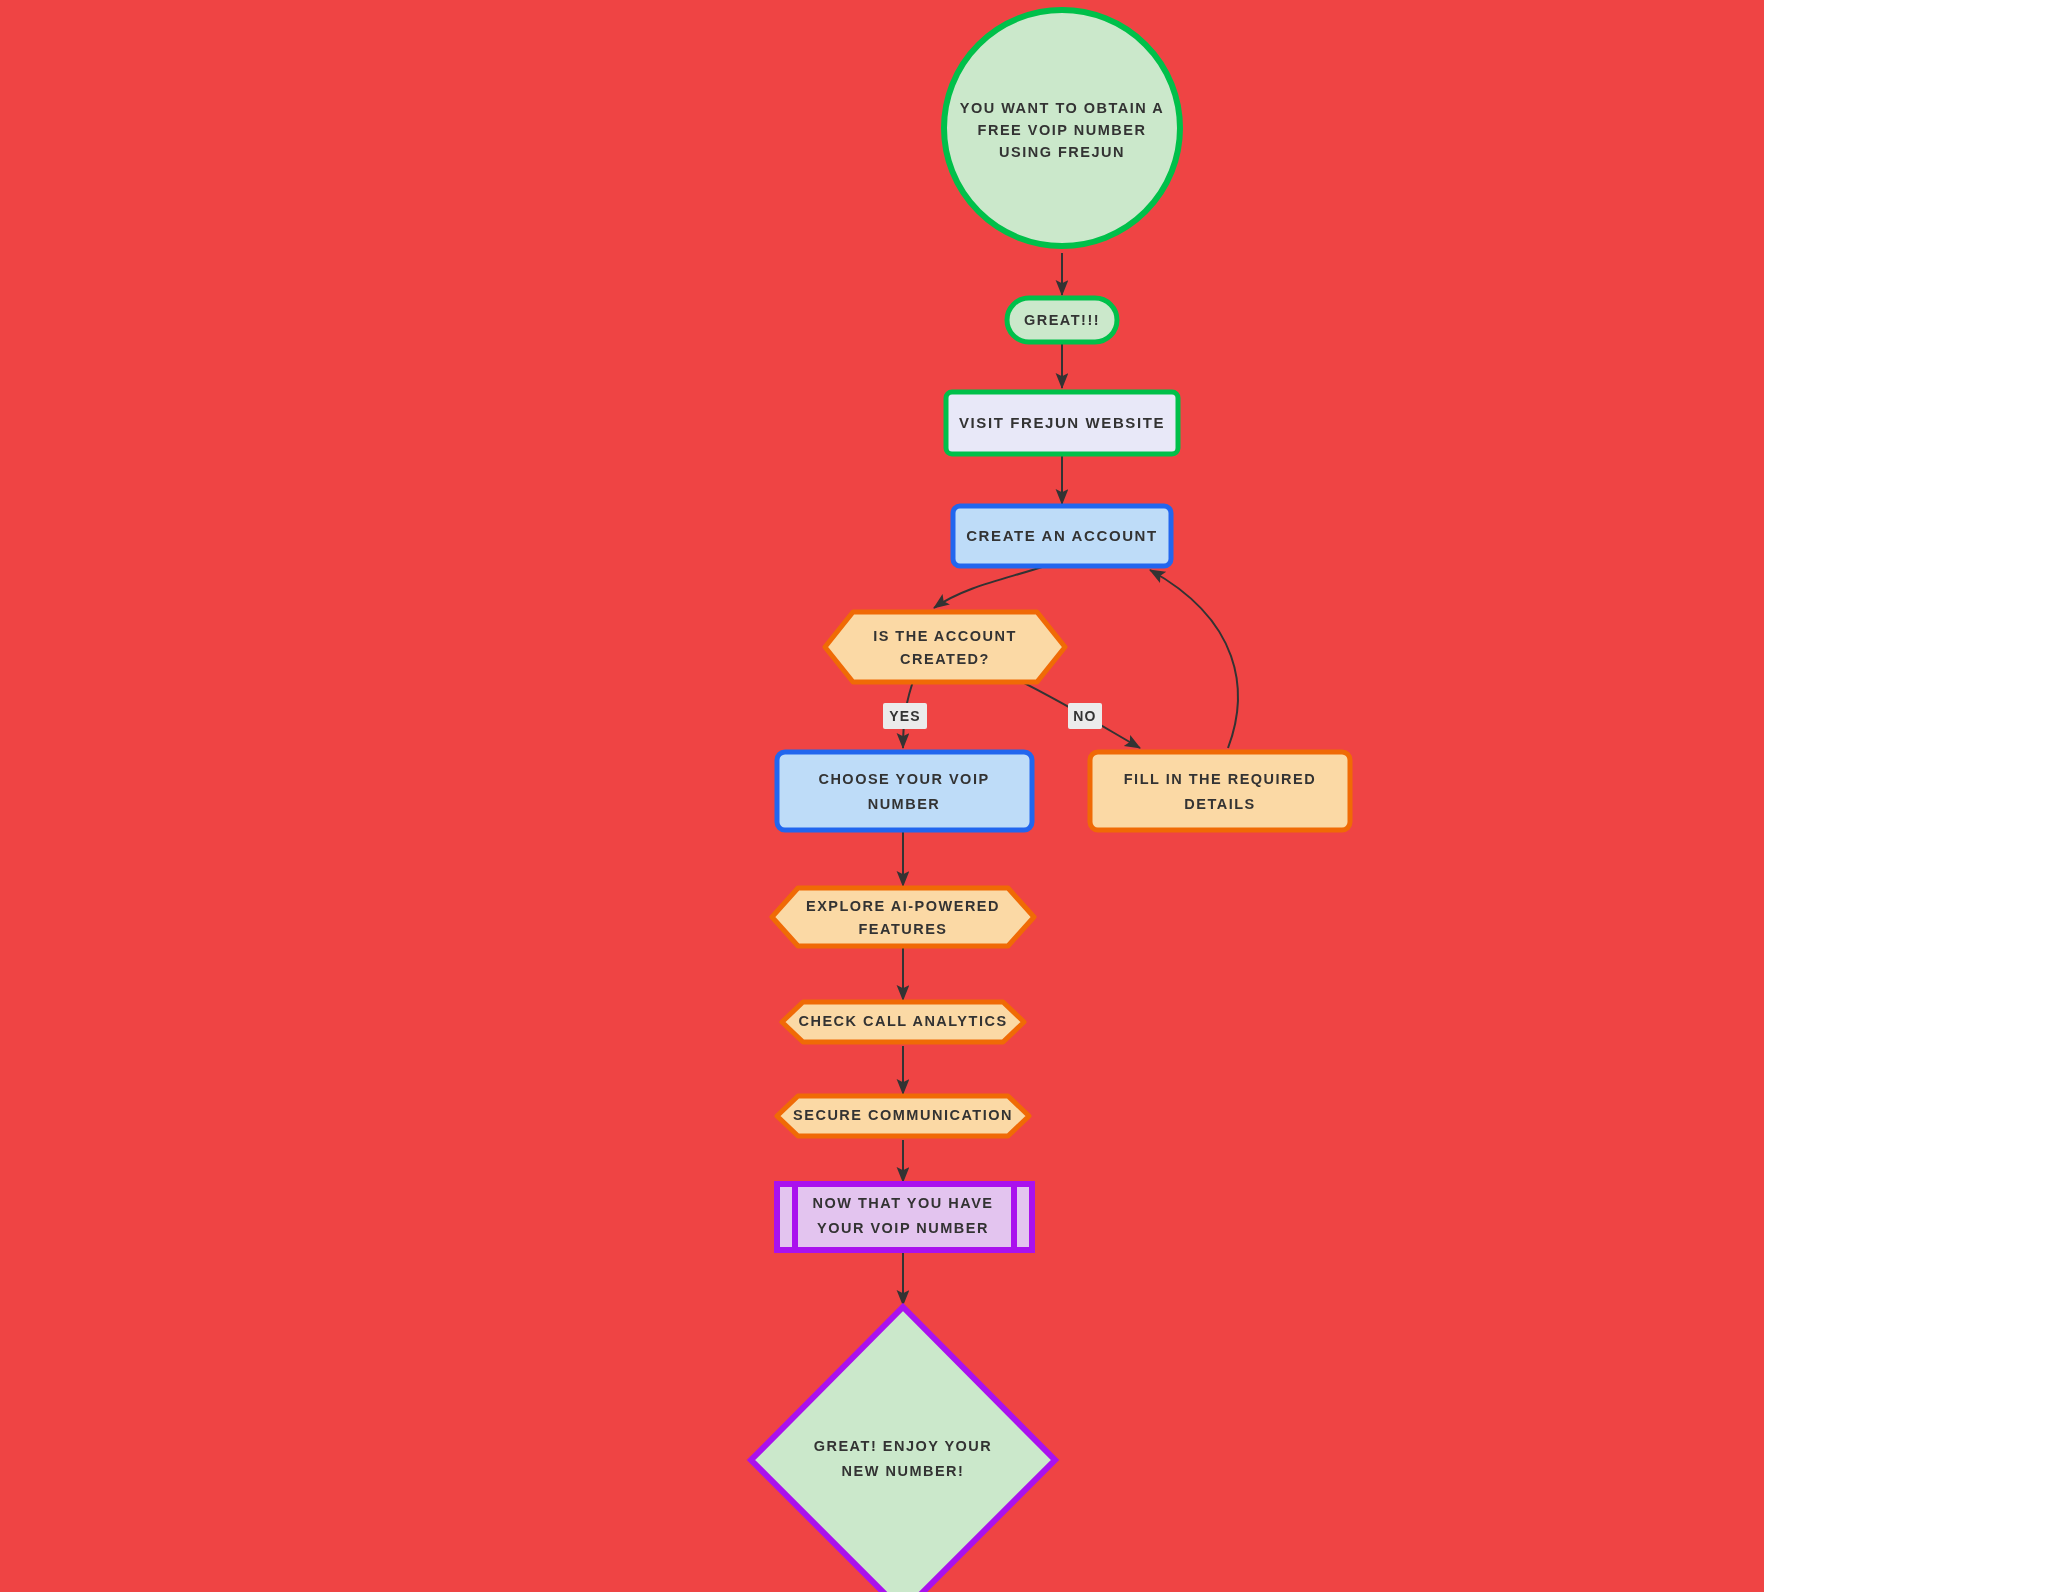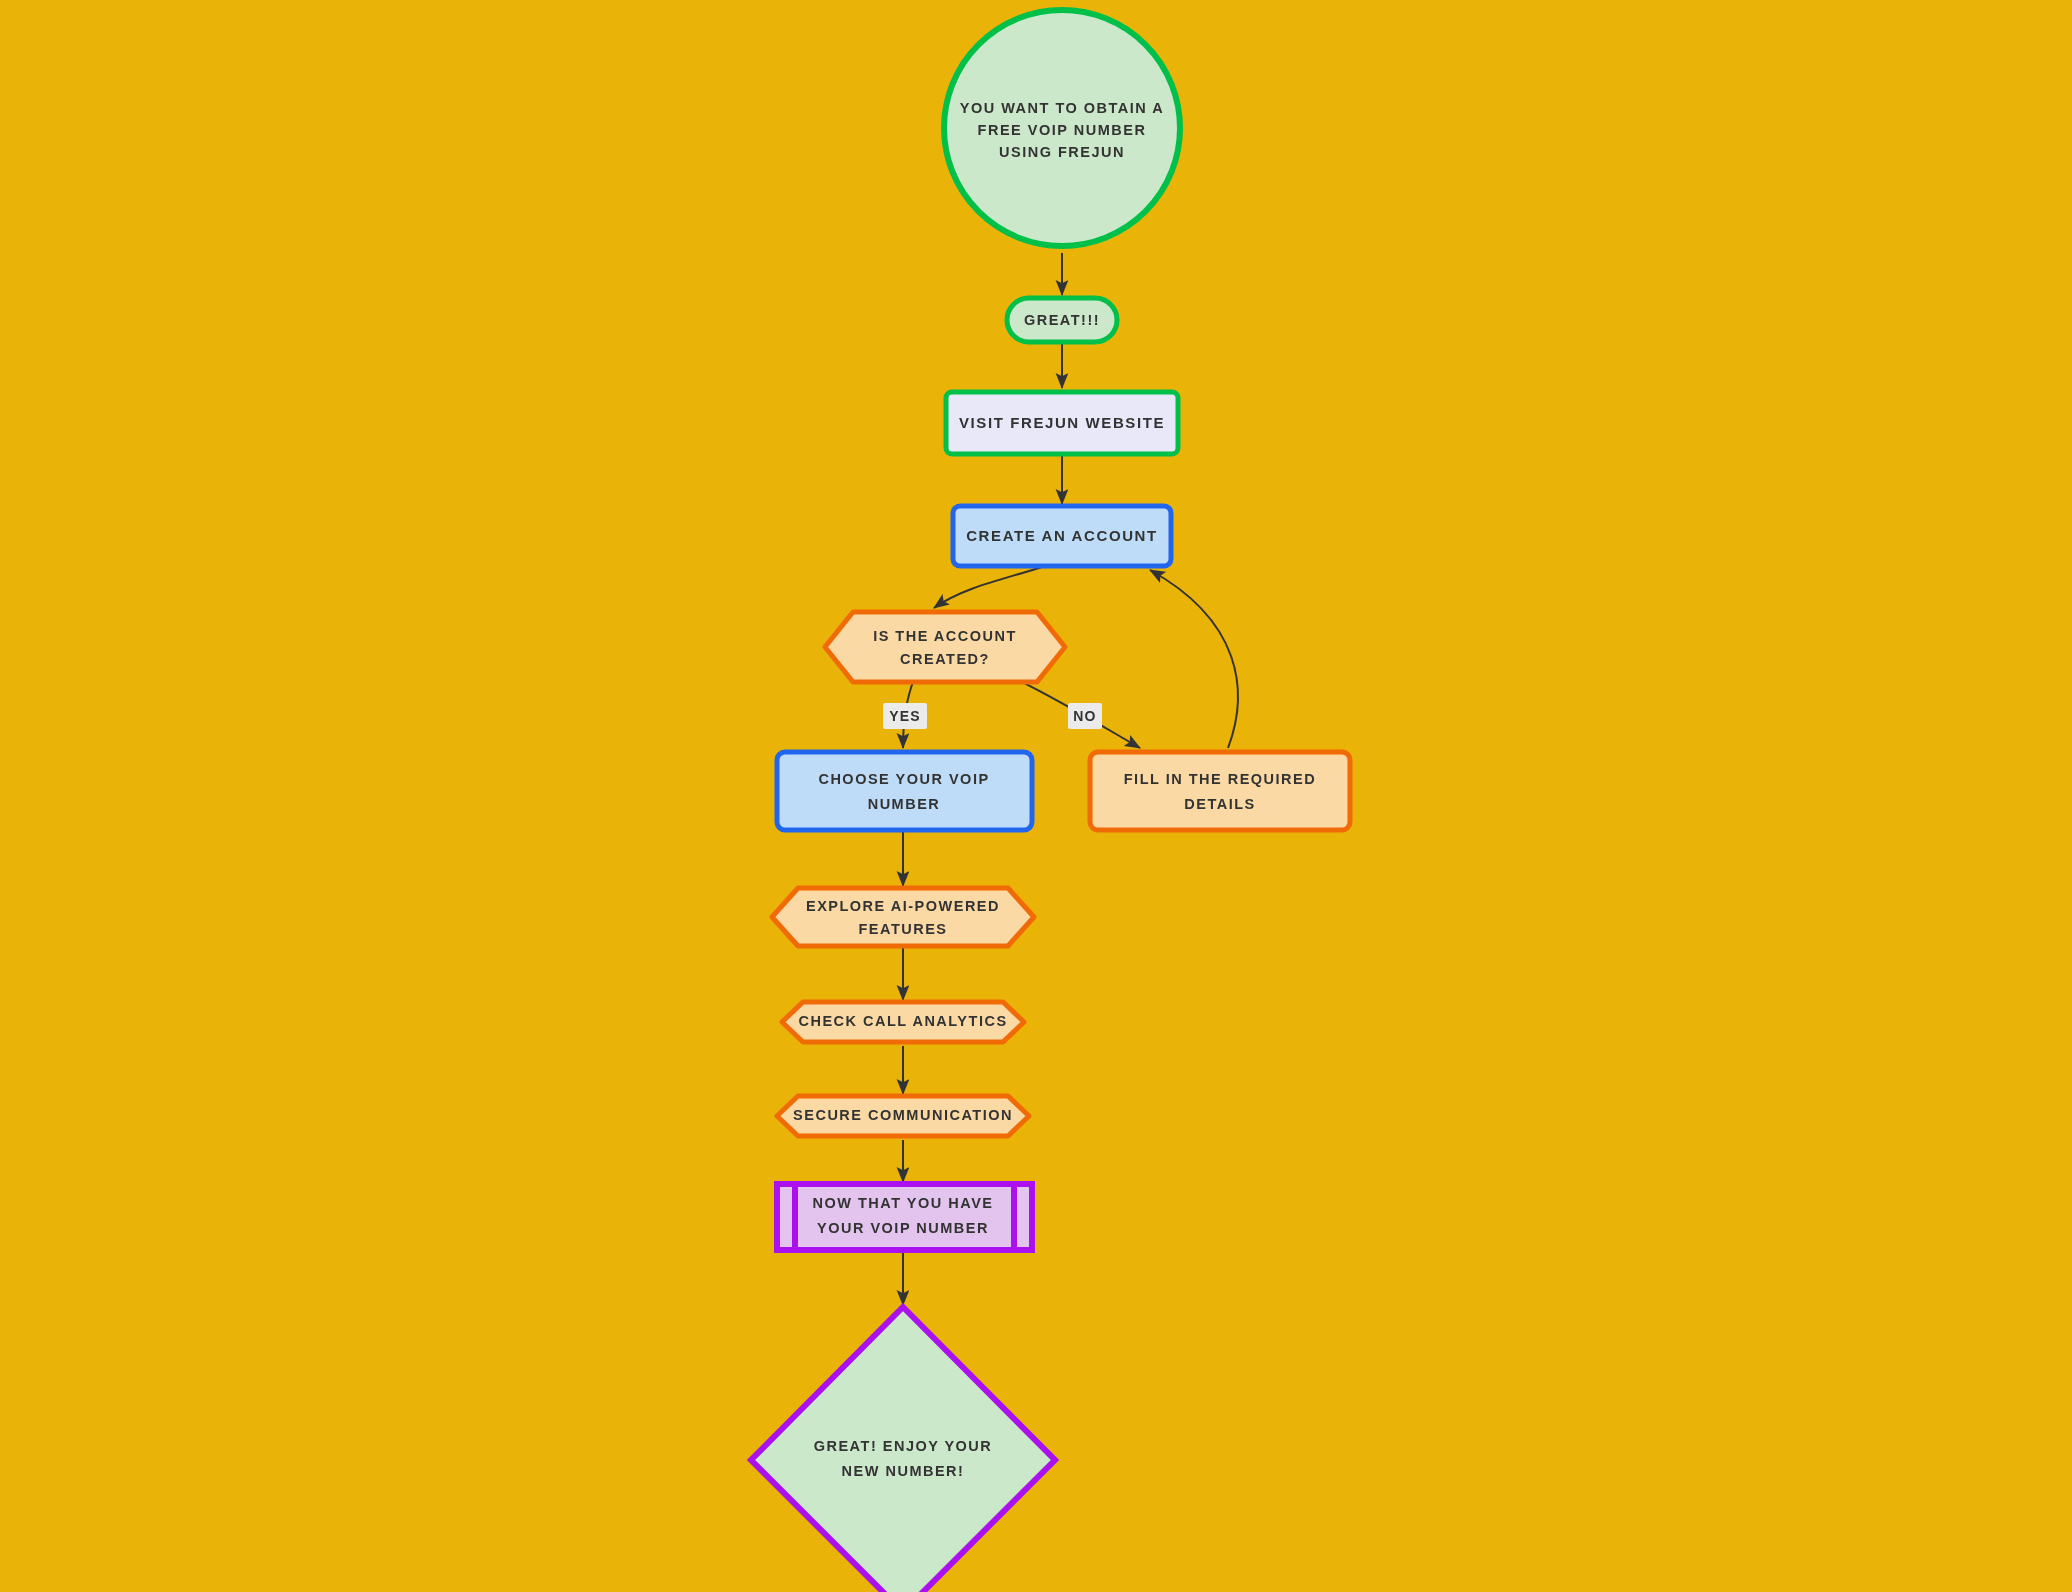--- a/index.html
+++ b/index.html
@@ -8,23 +8,23 @@
     background: #ffffff;
   }
   body {
     width: 2072px;
     height: 1592px;
     overflow: hidden;
     font-family: "Liberation Sans", sans-serif;
   }
   #flowchart-root {
     position: relative;
-    width: 2072px;
+    width: 1764px;
     height: 1592px;
-    background: #eab308;
+    background: #ef4444;
   }
   svg#flow-svg {
     position: absolute;
     top: 0;
     left: 0;
     width: 2072px;
     height: 1592px;
     display: block;
   }
   .node-label {

